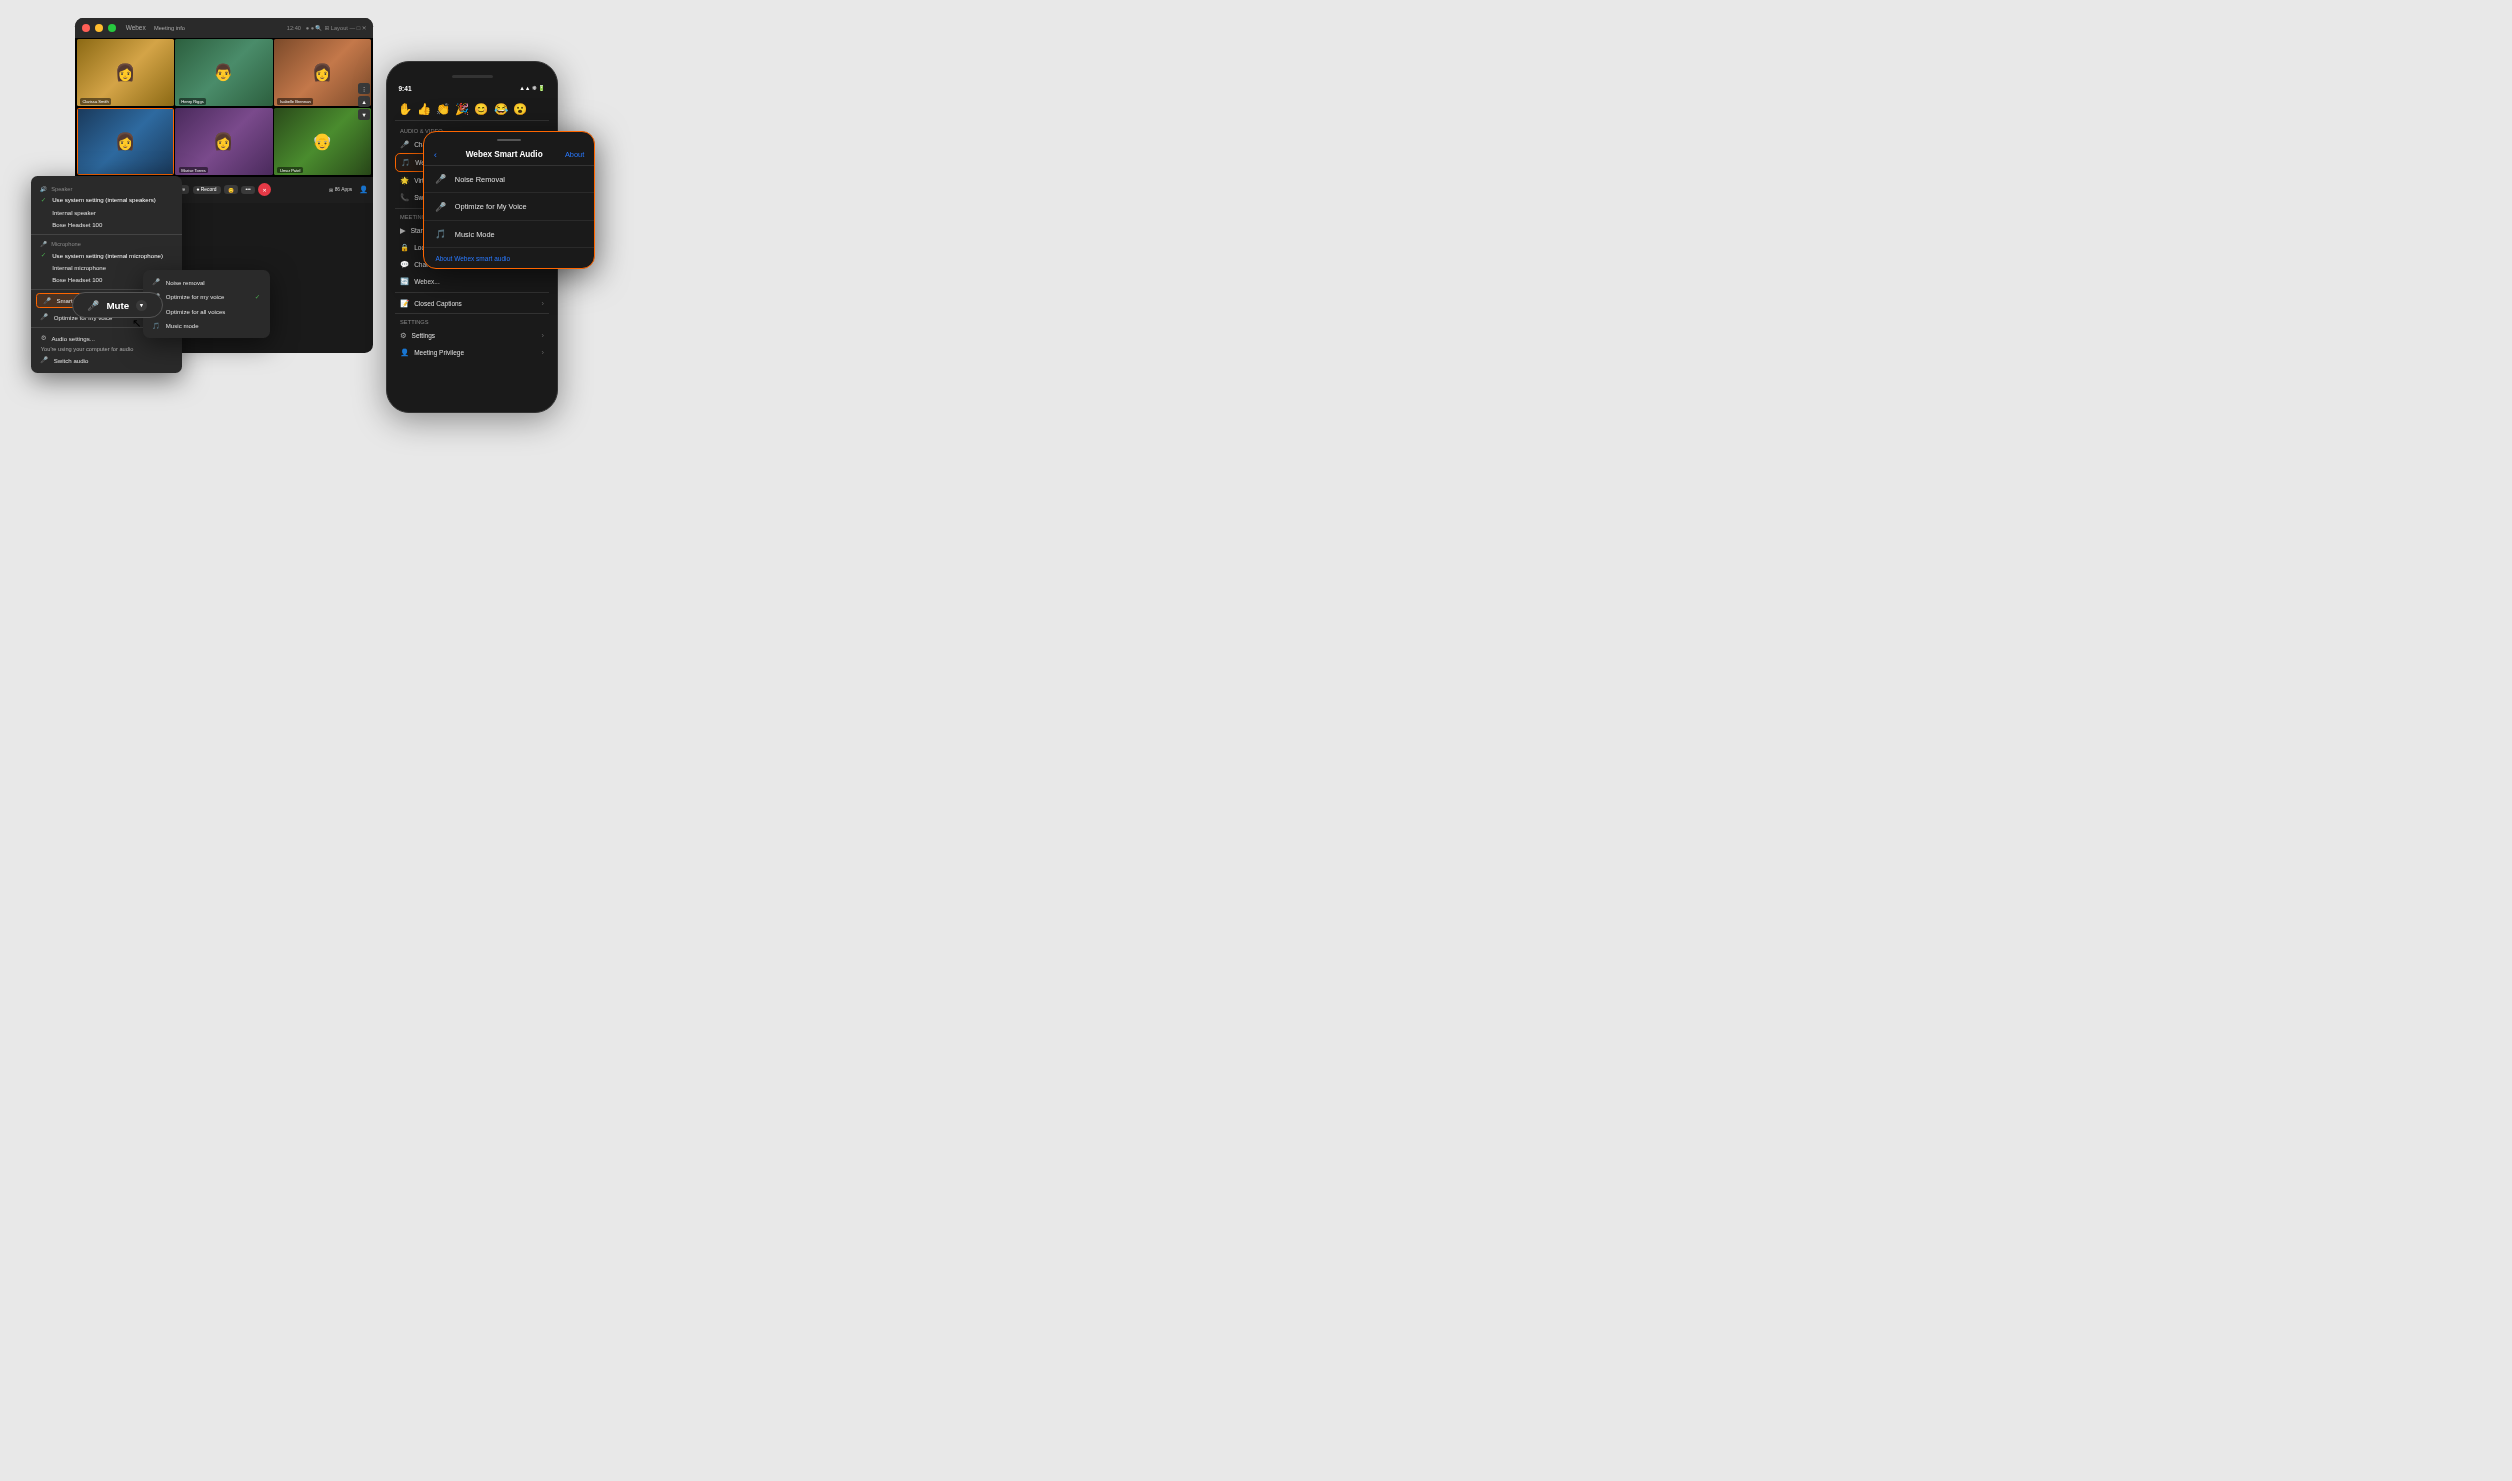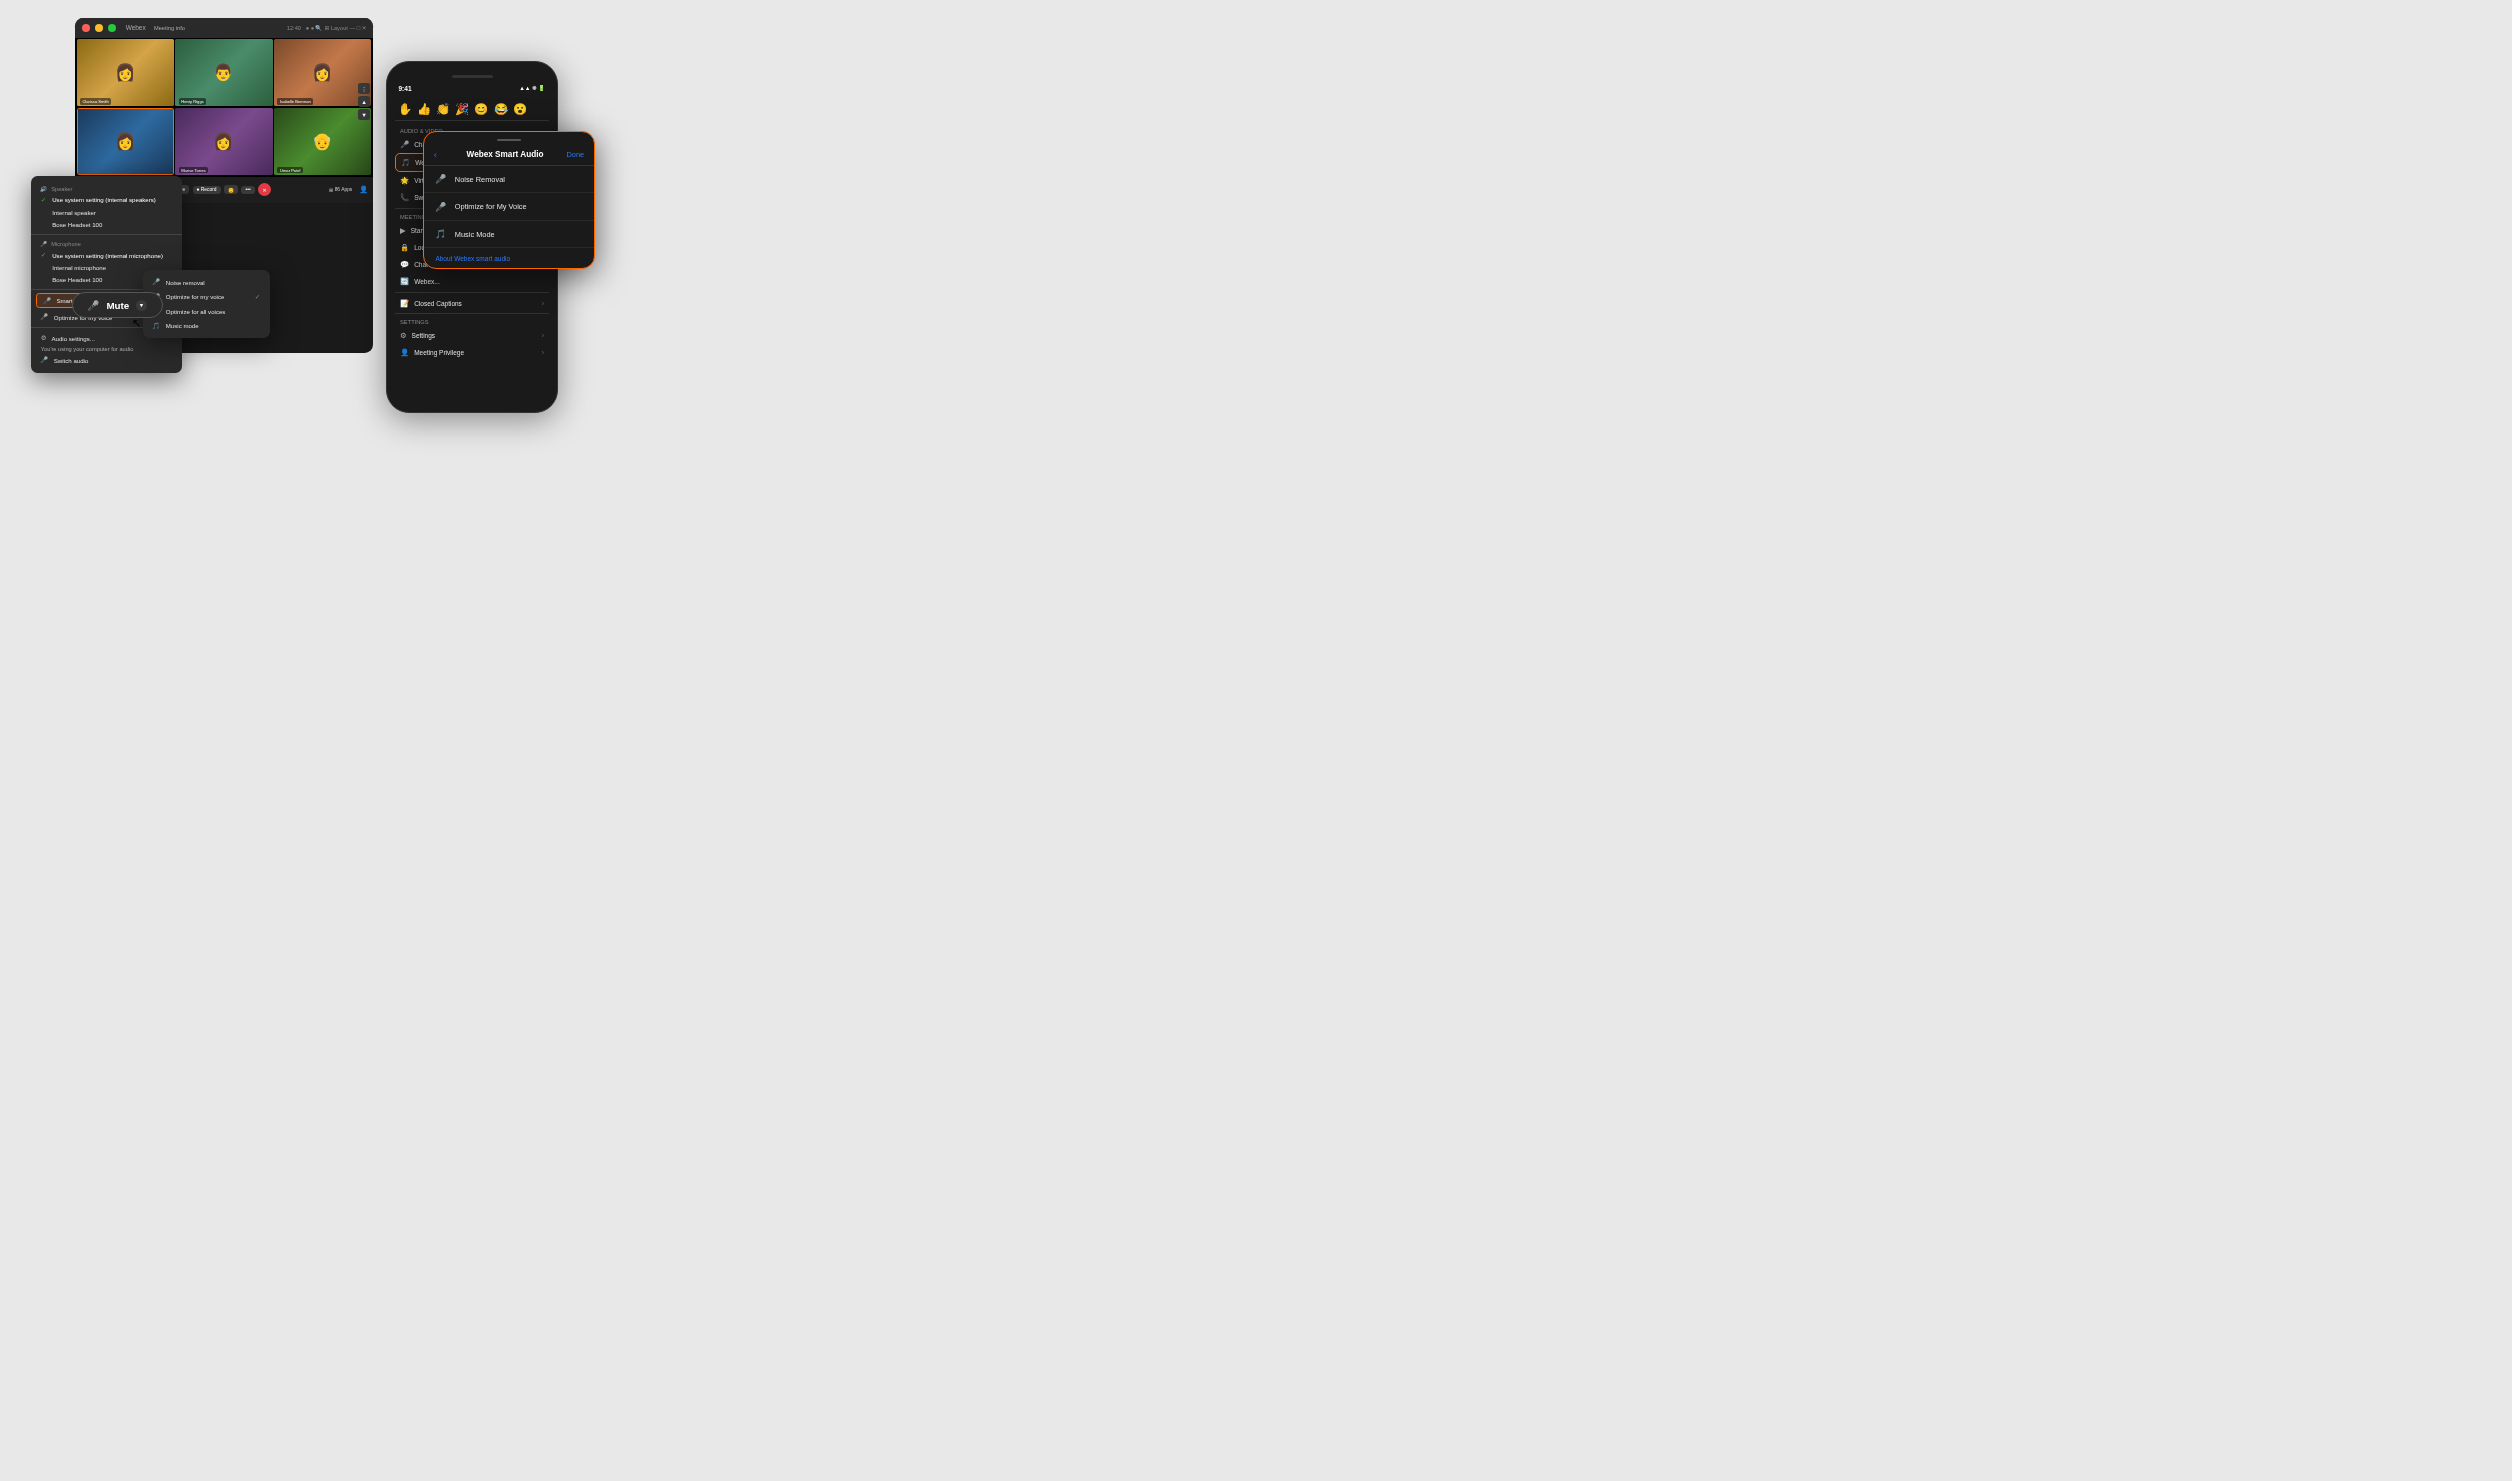--- a/index.html
+++ b/index.html
@@ -621,21 +621,21 @@
     <span>Meeting Privilege</span>
     <span class="settings-arrow">›</span>
   </div>
 </div>
 
 <div class="smart-audio-panel">
   <div class="panel-handle"></div>
   <div class="panel-header">
     <span class="panel-back">‹</span>
     <span class="panel-title">Webex Smart Audio</span>
-    <span class="panel-done">Done</span>
+    <span class="panel-done">About</span>
   </div>
   <div class="panel-option">
     <span class="panel-option-icon">🎤</span>
     <span>Noise Removal</span>
   </div>
   <div class="panel-option">
     <span class="panel-option-icon">🎤</span>
     <span>Optimize for My Voice</span>
   </div>
   <div class="panel-option">

